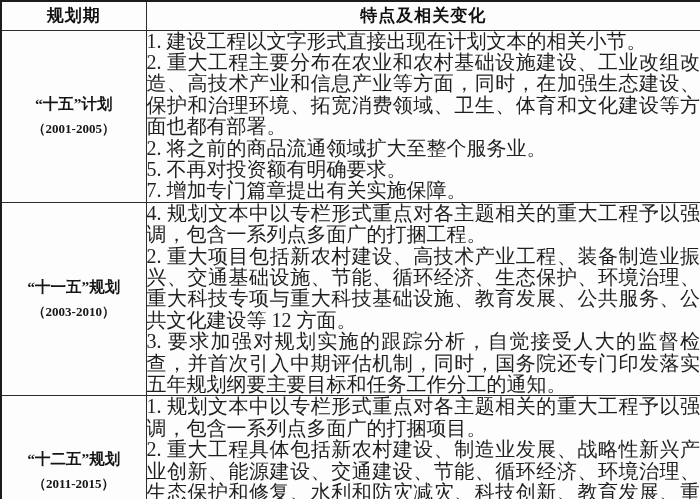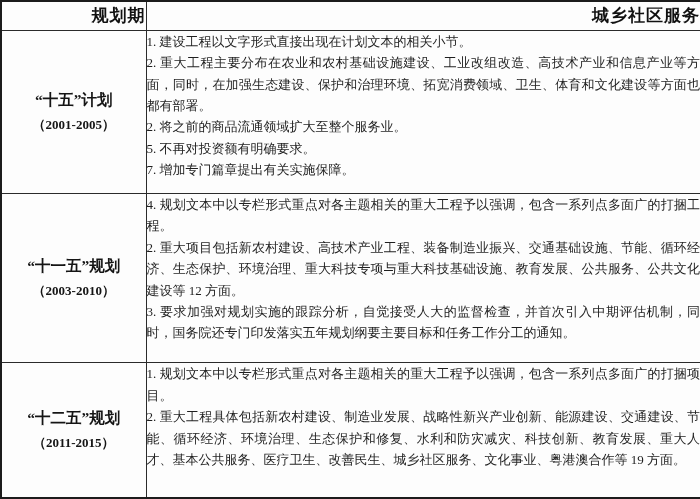--- a/index.html
+++ b/index.html
@@ -32,37 +32,37 @@
   col.c-features { width: 555px; }
 
   tr.header-row { height: 29px; }
   tr.row-10th  { height: 162px; }
   tr.row-11th  { height: 168px; }
   tr.row-12th  { height: 134px; }
 
   th.header-cell {
     font-size: 17px;
     font-weight: bold;
-    text-align: right;
+    text-align: center;
     vertical-align: middle;
     letter-spacing: 1px;
     color: #111111;
   }
   td.period-cell {
     text-align: center;
     vertical-align: middle;
     font-weight: bold;
     font-size: 15.5px;
     line-height: 25px;
     color: #151515;
   }
   td.features-cell {
     vertical-align: top;
     padding: 3px 7px 2px 6px;
-    font-size: 13px;
+    font-size: 20px;
     line-height: 21.4px;
     text-align: justify;
     text-justify: inter-ideograph;
     color: #1f1f1f;
   }
   td.features-cell p.feature-item {
     margin: 0;
     padding: 0;
   }
   .period-years {
@@ -75,21 +75,21 @@
 
 <table class="plan-table">
   <colgroup>
     <col class="c-period">
     <col class="c-features">
   </colgroup>
 
   <tbody>
       <tr class="header-row">
     <th class="header-cell">规划期</th>
-    <th class="header-cell">城乡社区服务</th>
+    <th class="header-cell">特点及相关变化</th>
   </tr>
 
   <tr class="row-10th">
     <td class="period-cell">
       <div class="period-name">“十五”计划</div>
       <div class="period-years">（2001-2005）</div>
     </td>
     <td class="features-cell">
       <p class="feature-item">1. 建设工程以文字形式直接出现在计划文本的相关小节。</p>
       <p class="feature-item">2. 重大工程主要分布在农业和农村基础设施建设、工业改组改造、高技术产业和信息产业等方面，同时，在加强生态建设、保护和治理环境、拓宽消费领域、卫生、体育和文化建设等方面也都有部署。</p>

